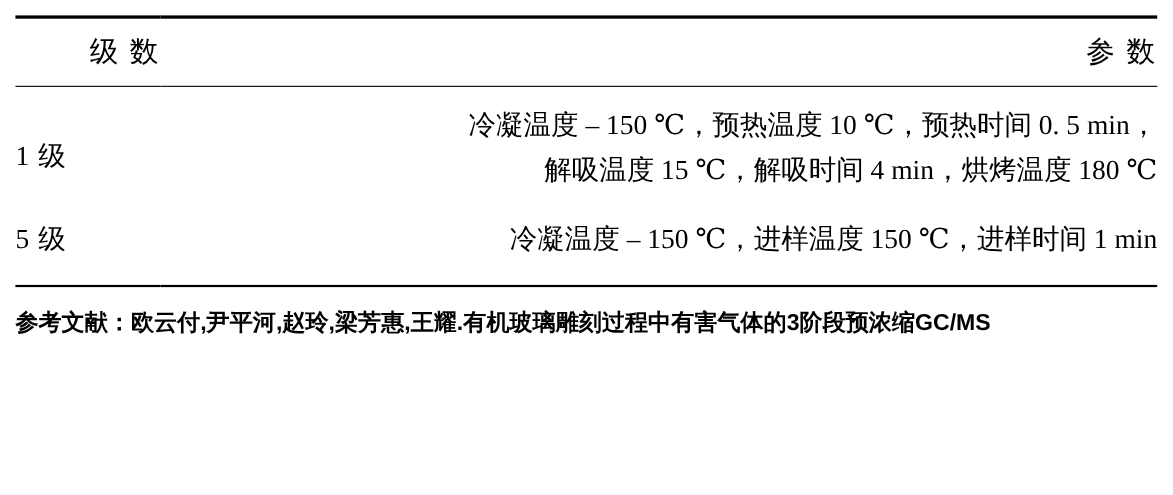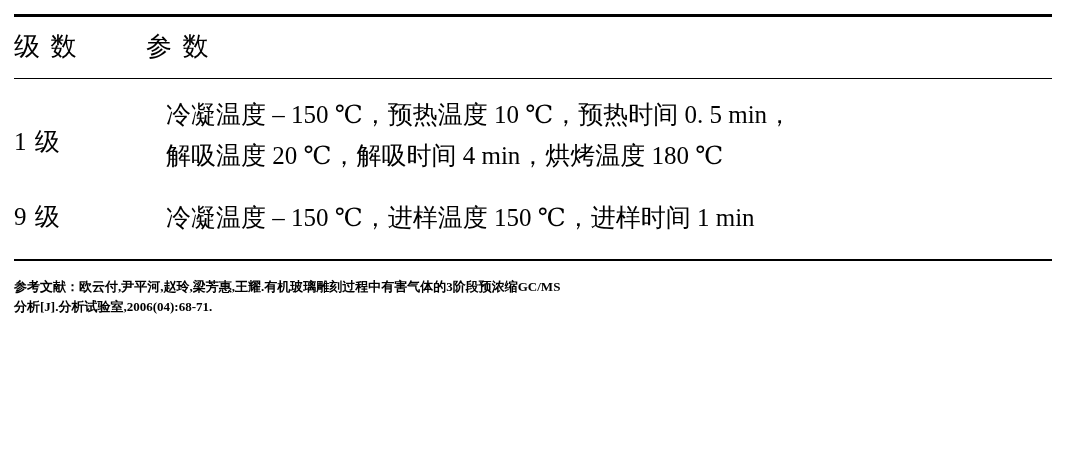--- a/index.html
+++ b/index.html
@@ -27,54 +27,54 @@
     table-layout: fixed;
     margin-top: 14px;
   }
   thead th {
     font-weight: normal;
     font-size: 26px;
     padding: 12px 0 14px 0;
     letter-spacing: 2px;
     border-top: 3px solid #000000;
     border-bottom: 1.5px solid #000000;
-    text-align: left;
+    text-align: right;
     vertical-align: middle;
   }
   th.col-level { width: 132px; }
   th.col-param { width: 906px; }
 
   tbody td {
     font-size: 25px;
     vertical-align: middle;
     padding: 0;
   }
   td.level {
     text-align: left;
     letter-spacing: 1px;
     width: 132px;
   }
   td.param {
-    text-align: left;
+    text-align: right;
     padding: 10px 0 12px 20px;
     line-height: 1.62;
   }
   tbody tr.row-1 td { padding-top: 16px; }
   tbody tr.last-row td {
     border-bottom: 2.5px solid #000000;
   }
   tbody tr.last-row td.param { padding-bottom: 20px; }
   tbody tr.last-row td.level { padding-bottom: 14px; }
 
   .param-line { display: block; white-space: nowrap; }
 
   .ref {
     margin-top: 16px;
-    font-family: Liberation Serif, serif;
-    font-size: 13px;
+    font-family: Liberation Sans, sans-serif;
+    font-size: 21px;
     font-weight: bold;
     line-height: 1.58;
     letter-spacing: 0px;
     width: 1030px;
   }
   .ref-line { display: block; }
 </style>
 </head>
 <body>
 
@@ -89,30 +89,29 @@
       <tr>
         <th class="col-level">级 数</th>
         <th class="col-param">参 数</th>
       </tr>
     </thead>
     <tbody>
       <tr class="row-1">
         <td class="level">1 级</td>
         <td class="param">
           <span class="param-line">冷凝温度 – 150 ℃，预热温度 10 ℃，预热时间 0. 5  min，</span>
-          <span class="param-line">解吸温度 20 ℃，解吸时间 4  min，烘烤温度 180 ℃</span>
+          <span class="param-line">解吸温度 15 ℃，解吸时间 4  min，烘烤温度 180 ℃</span>
         </td>
       </tr>
       <tr class="row-3 last-row">
-        <td class="level">9 级</td>
+        <td class="level">5 级</td>
         <td class="param">
           <span class="param-line">冷凝温度 – 150 ℃，进样温度 150 ℃，进样时间 1  min</span>
         </td>
       </tr>
     </tbody>
   </table>
 
   <div class="ref">
     <span class="ref-line">参考文献：欧云付,尹平河,赵玲,梁芳惠,王耀.有机玻璃雕刻过程中有害气体的3阶段预浓缩GC/MS</span>
-    <span class="ref-line">分析[J].分析试验室,2006(04):68-71.</span>
   </div>
 
 </div>
 
 </body></html>

